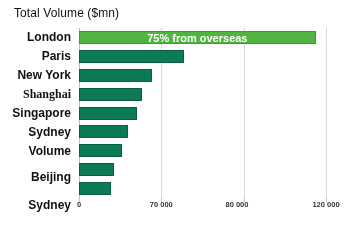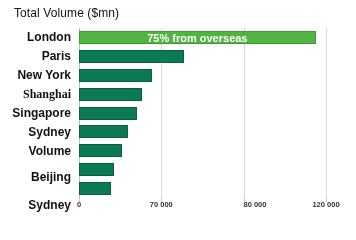--- a/index.html
+++ b/index.html
@@ -189,17 +189,17 @@
         <div class="bar dark" style="width: 34.9917px;"></div>
       </div>
       <div class="bar-row" style="top: 154.056px; width: 270px;">
         <div class="bar dark" style="width: 31.9042px;"></div>
       </div>
     </div>
 
   <div id="axis-ticklabels">
       <div class="tick-label" style="left: 79px;">0</div>
       <div class="tick-label" style="left: 161.333px;">70 000</div>
-      <div class="tick-label" style="left: 255px;">80 000</div>
+      <div class="tick-label" style="left: 237px;">80 000</div>
       <div class="tick-label" style="left: 326px;">120 000</div>
     </div>
 
 </div>
 
 </body></html>

